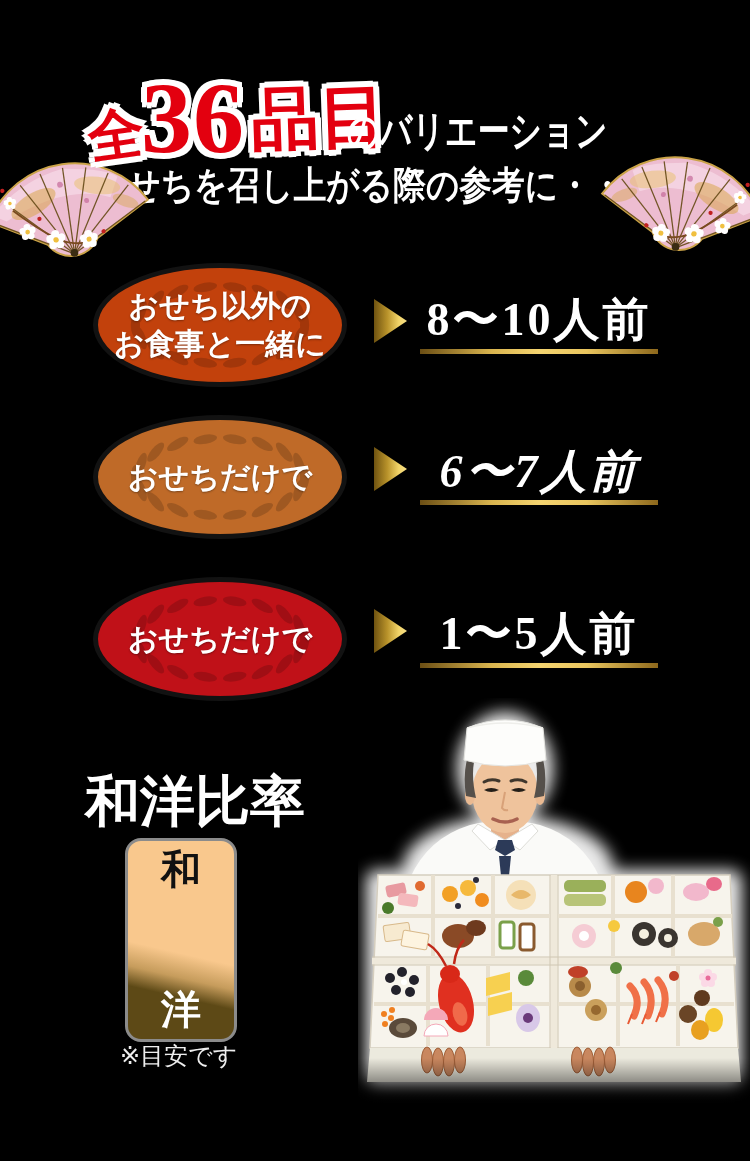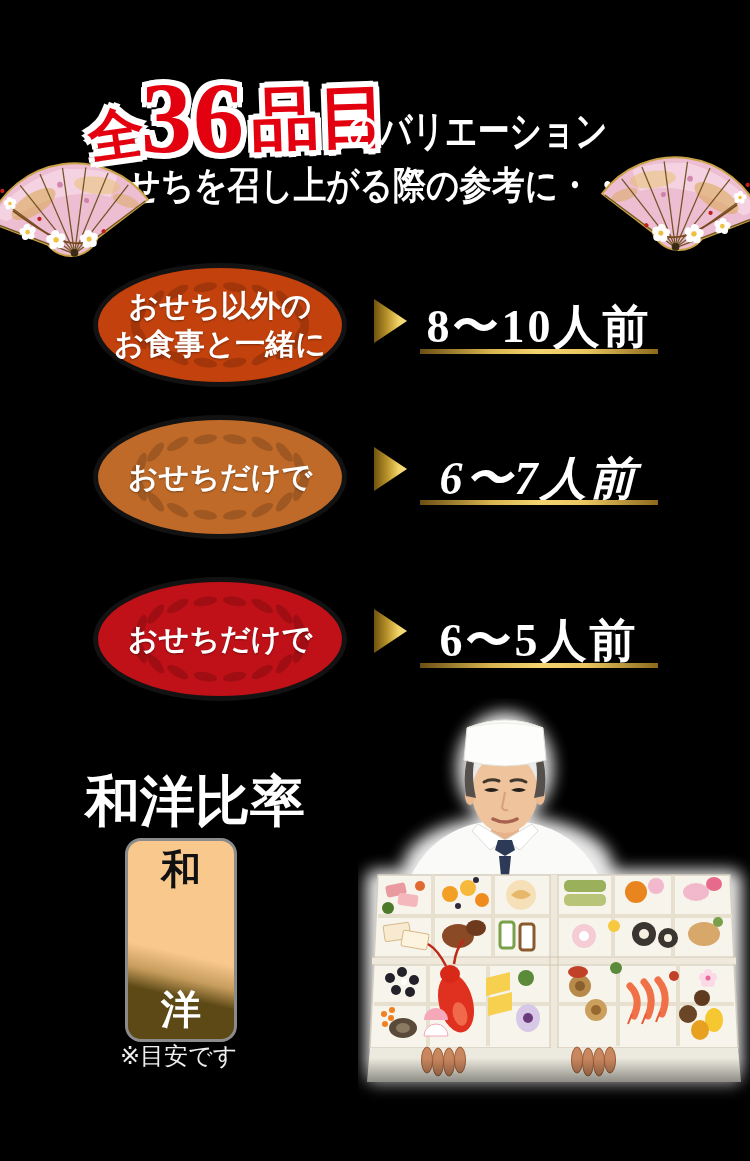--- a/index.html
+++ b/index.html
@@ -52,21 +52,20 @@
     position:absolute;left:374px;width:33px;height:44px;z-index:2;
     clip-path:polygon(0 0,100% 50%,0 100%);
     background:linear-gradient(90deg,#6e5210 0%,#b8922a 40%,#f2d468 75%,#f6e088 100%);
   }
   .a1{top:299px;} .a2{top:447px;} .a3{top:609px;}
   .serving-value{
     position:absolute;left:409px;width:260px;text-align:center;color:#fff;
     font-family:"Liberation Serif","DejaVu Serif",serif;font-weight:bold;
     font-size:46px;line-height:1;letter-spacing:3px;white-space:nowrap;z-index:2;
     text-shadow:0 2px 3px rgba(0,0,0,.7);
-    margin-top:7px;
   }
   .v1{top:297px;} .v2{top:449px;font-style:italic;} .v3{top:611px;}
   .gold-line{
     position:absolute;left:420px;width:238px;height:5px;z-index:2;
     background:linear-gradient(90deg,#6b4e14 0%,#d9b44e 30%,#f4d470 50%,#e9c55e 70%,#8d681c 100%);
   }
   .u1{top:349px;} .u2{top:500px;} .u3{top:663px;}
   
   .ratio-title{
     position:absolute;left:85px;top:774px;color:#fff;font-weight:bold;font-size:55px;
@@ -310,21 +309,21 @@
           <ellipse rx="13" ry="5" transform="translate(111,21) rotate(350)"></ellipse>
           <ellipse rx="13" ry="5" transform="translate(143,21) rotate(10)"></ellipse>
           <ellipse rx="13" ry="5" transform="translate(173,26) rotate(30)"></ellipse>
           <ellipse rx="13" ry="5" transform="translate(197,35) rotate(50)"></ellipse>
           <ellipse rx="13" ry="5" transform="translate(213,48) rotate(70)"></ellipse>
     </g>
       </svg>
     <span class="bline">おせちだけで</span>
   </div>
   <div class="arrow a3"></div>
-  <div class="serving-value v3">6〜5人前</div>
+  <div class="serving-value v3">1〜5人前</div>
   <div class="gold-line u3"></div>
 
   <div class="ratio-title">和洋比率</div>
   <div class="ratio-bar">
     <div class="ratio-top-label">和</div>
     <div class="ratio-bottom-label">洋</div>
   </div>
   <div class="ratio-note">※目安です</div>
 
   <svg class="chef" viewBox="0 0 392 463">

